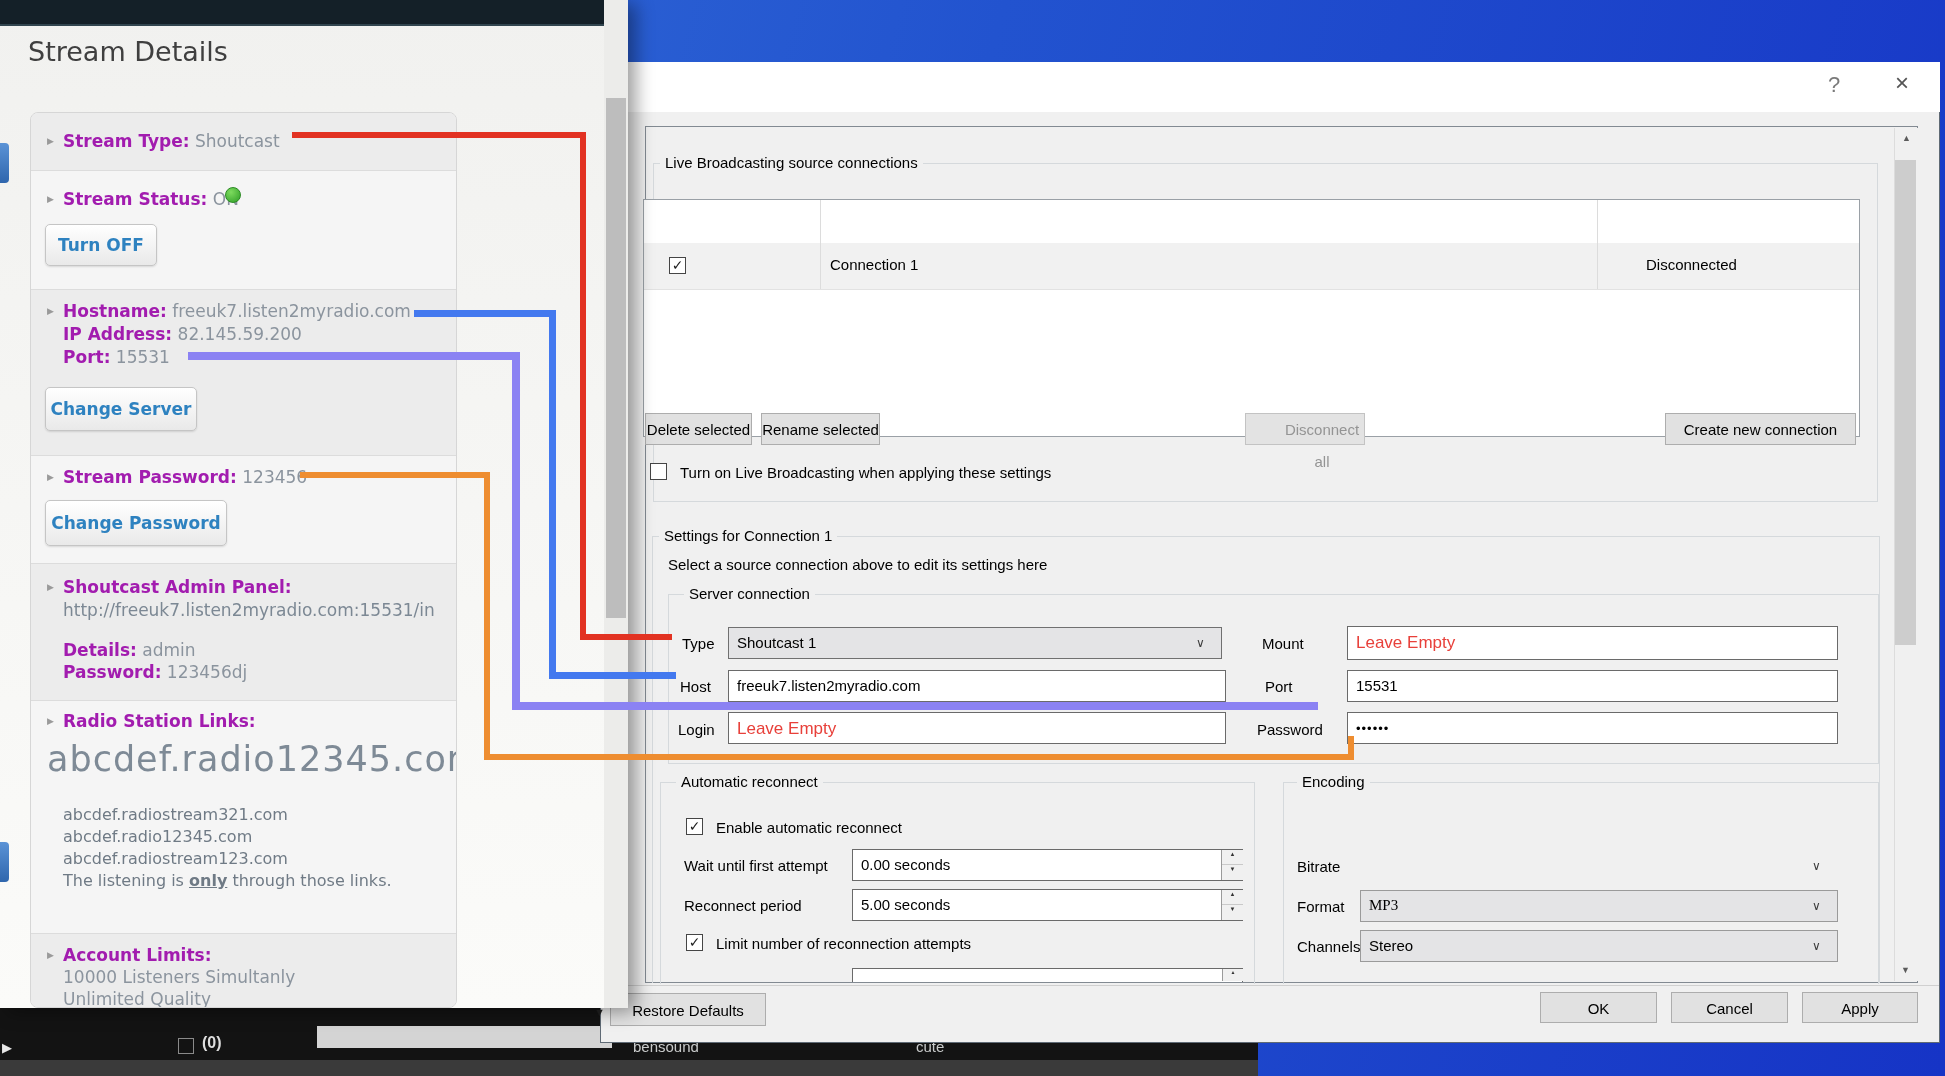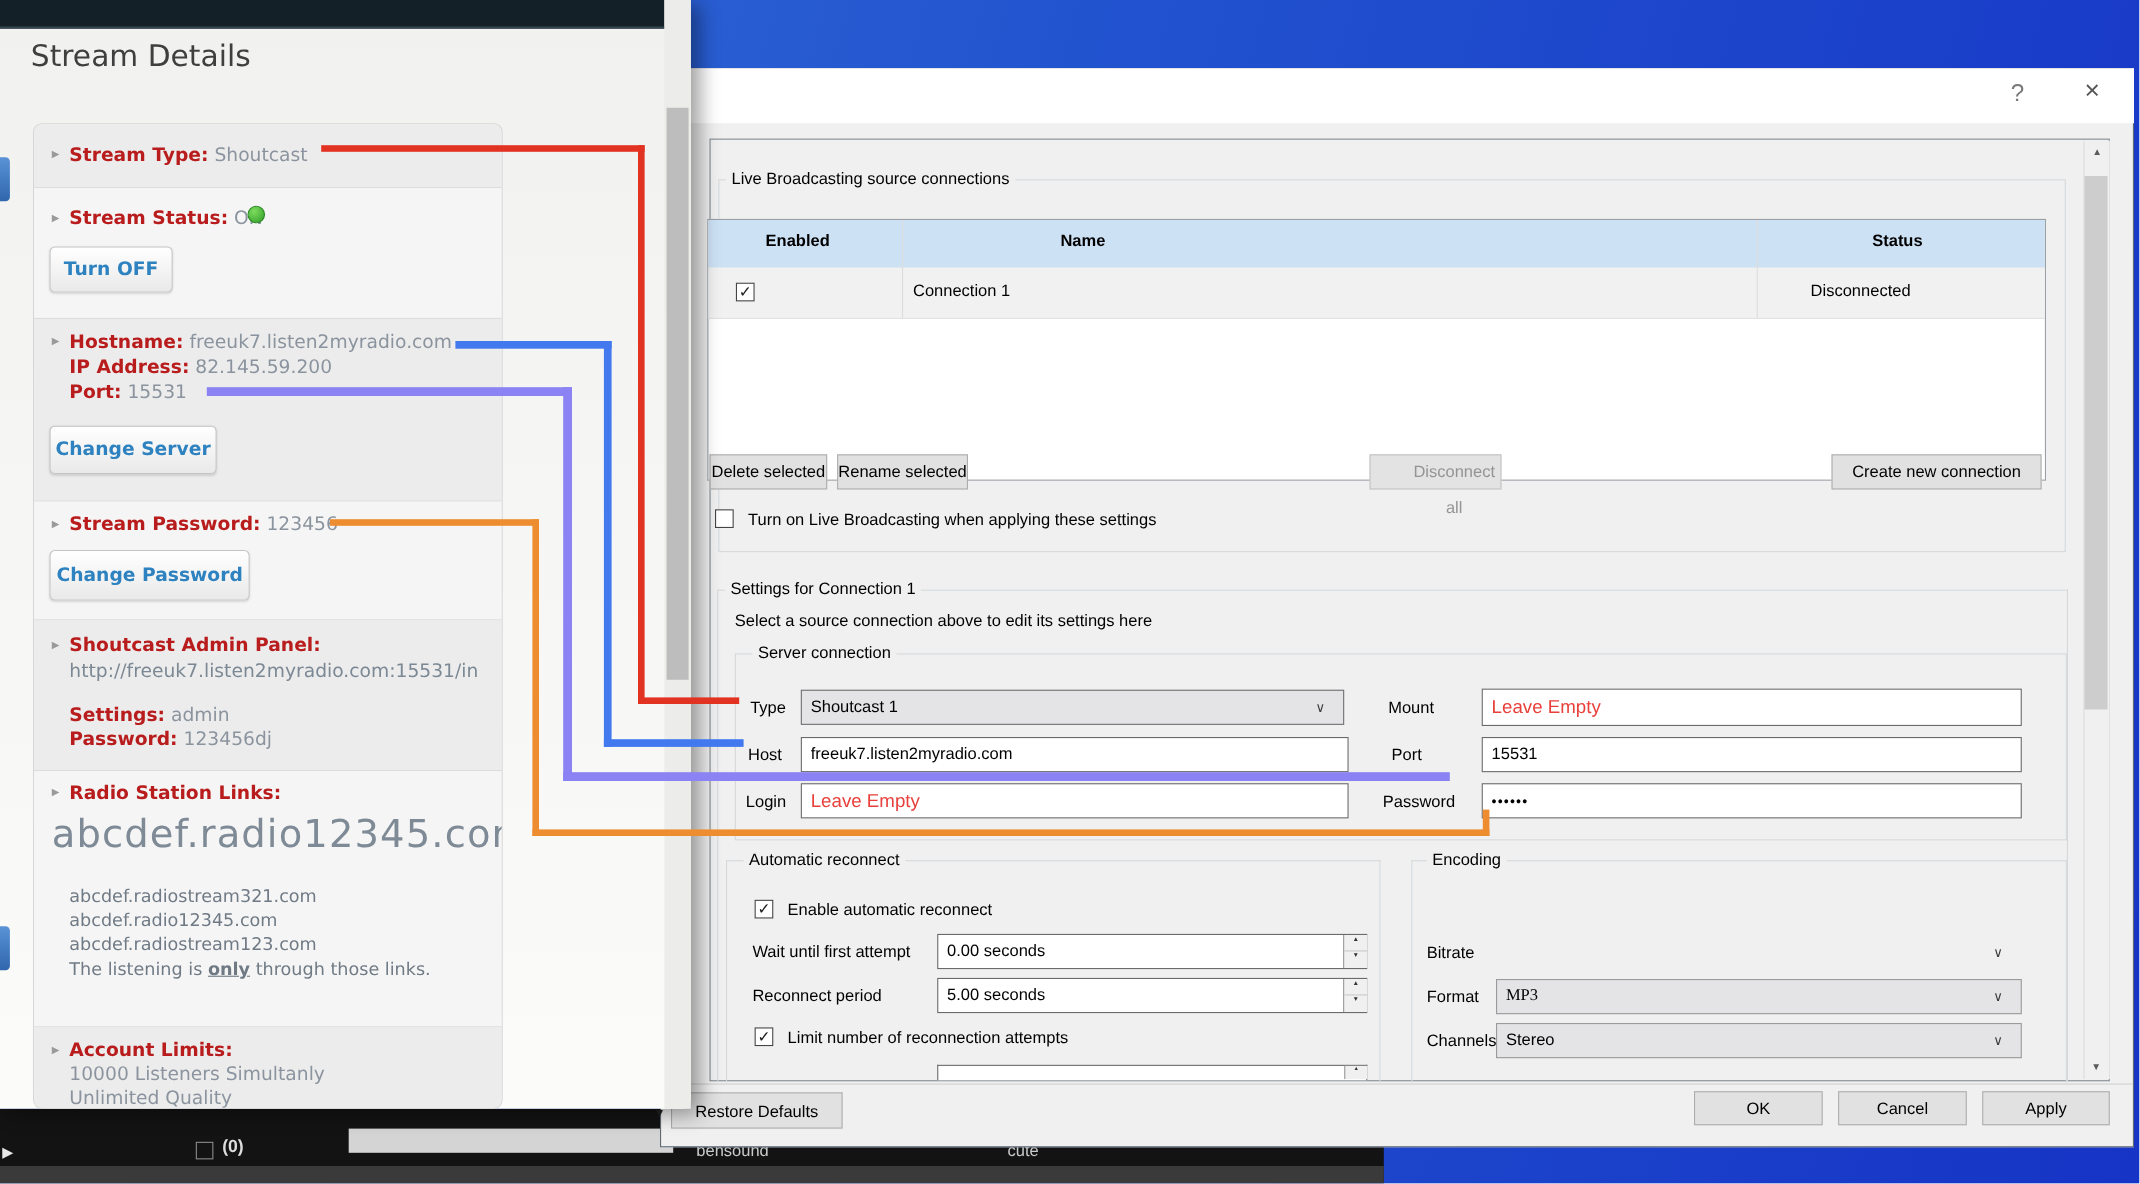--- a/index.html
+++ b/index.html
@@ -64,21 +64,21 @@
         font-family:"DejaVu Sans",sans-serif;}
   #lwin-topbar{left:0;top:0;width:604px;height:24px;background:#142028;border-bottom:2px solid #31454f;}
   #lwin-sbtrack{left:604px;top:0;width:24px;height:1008px;background:#ececea;}
   #lwin-sbthumb{left:606px;top:98px;width:20px;height:520px;background:#bdbdbd;}
   #lp-title{left:28px;top:36px;font-size:27px;color:#3f3f3f;}
   #lp-card{left:30px;top:112px;width:425px;height:894px;border:1px solid #d6d6d6;border-radius:8px;overflow:hidden;background:#f5f5f5;}
   .sec{position:absolute;left:0;width:100%;box-sizing:border-box;border-bottom:1px solid #dcdcdc;}
   .sec.dark{background:#ececec;} .sec.light{background:#f5f5f5;}
   .tri{position:absolute;left:16px;color:#9a9a9a;font-size:9px;}
   .lp-line{position:absolute;left:32px;font-size:17px;color:#8b949e;white-space:nowrap;}
-  .lp-b{font-weight:bold;color:#b91c1c;}
+  .lp-b{font-weight:bold;color:#a21caf;}
   .lp-btn{position:absolute;background:linear-gradient(#ffffff,#e9e9e9);border:1px solid #c5c5c5;border-radius:5px;
       color:#2e82c0;font-weight:bold;font-size:17px;text-align:center;box-shadow:0 1px 2px rgba(0,0,0,.12);}
   #status-dot{left:224px;top:184px;width:14px;height:14px;border-radius:50%;
       background:radial-gradient(circle at 35% 30%,#7ddb5e,#2f9e27);border:1px solid #2a8a22;}
   #big-link{left:30px;top:748px;font-size:35px;color:#7e8a96;letter-spacing:1px;white-space:nowrap;}
   .small-link{position:absolute;left:32px;font-size:16px;color:#6f7a85;white-space:nowrap;}
   #lp-frag1{left:0;top:143px;width:9px;height:40px;background:linear-gradient(#5b93d6,#2f66ad);border-radius:0 4px 4px 0;}
   #lp-frag2{left:0;top:842px;width:9px;height:40px;background:linear-gradient(#5b93d6,#2f66ad);border-radius:0 4px 4px 0;}
 
   
@@ -103,25 +103,20 @@
   <div class="abs" id="dlg-title"></div>
   <div class="abs" id="dlg-help">?</div>
   <div class="abs" id="dlg-close">×</div>
 
   <div class="abs" id="viewport"></div>
 
   <div class="abs gbox" style="left:653px;top:163px;width:1223px;height:337px;"></div>
   <div class="glabel" style="left:660px;top:154px;">Live Broadcasting source connections</div>
 
   <div class="abs" id="conn-table">
-    <div class="abs" id="tbl-header">
-      <div class="th" style="left:52px;">Enabled</div>
-      <div class="th" style="left:320px;">Name</div>
-      <div class="th" style="left:1058px;">Status</div>
-    </div>
     <div class="abs" id="tbl-row">
       <div class="cbx" style="position:absolute;left:25px;top:14px;">✓</div>
       <div class="abs" style="left:186px;top:13px;font-size:15px;">Connection 1</div>
       <div class="abs" style="left:1002px;top:13px;font-size:15px;">Disconnected</div>
     </div>
     <div class="tbl-sep" style="left:176px;"></div>
     <div class="tbl-sep" style="left:953px;"></div>
   </div>
 
   <div class="abs wbtn" style="left:645px;top:413px;width:107px;height:32px;line-height:32px;">Delete selected</div>
@@ -243,21 +238,21 @@
       <div class="sec light" style="top:343px;height:108px;">
         <span class="tri" style="top:16px;">▶</span>
         <div class="lp-line" style="top:11px;"><span class="lp-b">Stream Password:</span> <span>123456</span></div>
         <div class="lp-btn" style="left:14px;top:44px;width:180px;height:44px;line-height:44px;">Change Password</div>
       </div>
 
       <div class="sec dark" style="top:451px;height:137px;">
         <span class="tri" style="top:18px;">▶</span>
         <div class="lp-line lp-b" style="top:13px;">Shoutcast Admin Panel:</div>
         <div class="lp-line" style="top:36px;color:#7c8894;">http://freeuk7.listen2myradio.com:15531/in</div>
-        <div class="lp-line" style="top:76px;"><span class="lp-b">Settings:</span> <span>admin</span></div>
+        <div class="lp-line" style="top:76px;"><span class="lp-b">Details:</span> <span>admin</span></div>
         <div class="lp-line" style="top:98px;"><span class="lp-b">Password:</span> <span>123456dj</span></div>
       </div>
 
       <div class="sec light" style="top:588px;height:233px;">
         <span class="tri" style="top:15px;">▶</span>
         <div class="lp-line lp-b" style="top:10px;">Radio Station Links:</div>
         <div class="abs" id="big-link" style="left:16px;top:38px;">abcdef.radio12345.com</div>
         <div class="small-link" style="top:104px;">abcdef.radiostream321.com</div>
         <div class="small-link" style="top:126px;">abcdef.radio12345.com</div>
         <div class="small-link" style="top:148px;">abcdef.radiostream123.com</div>

